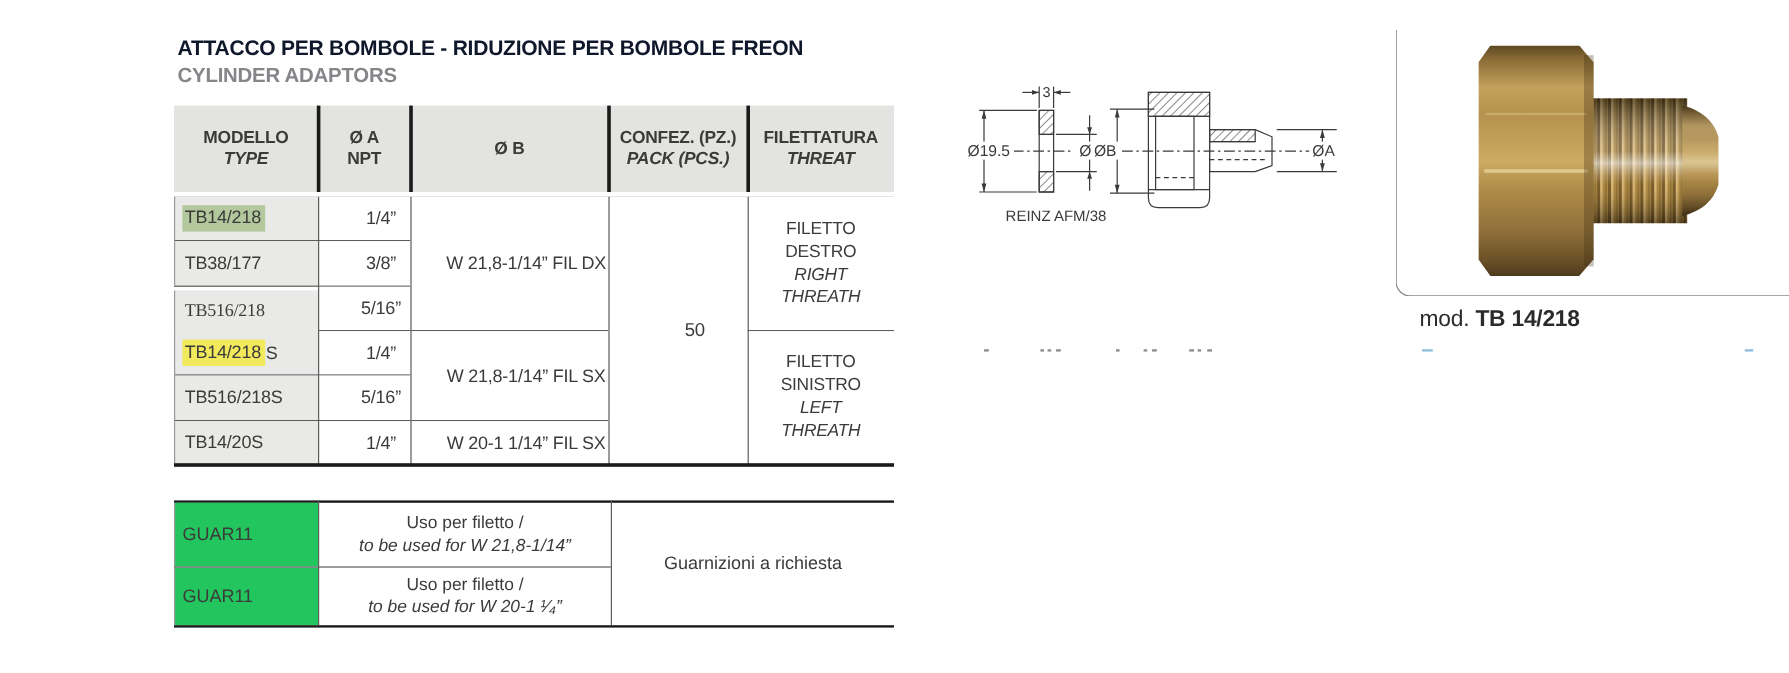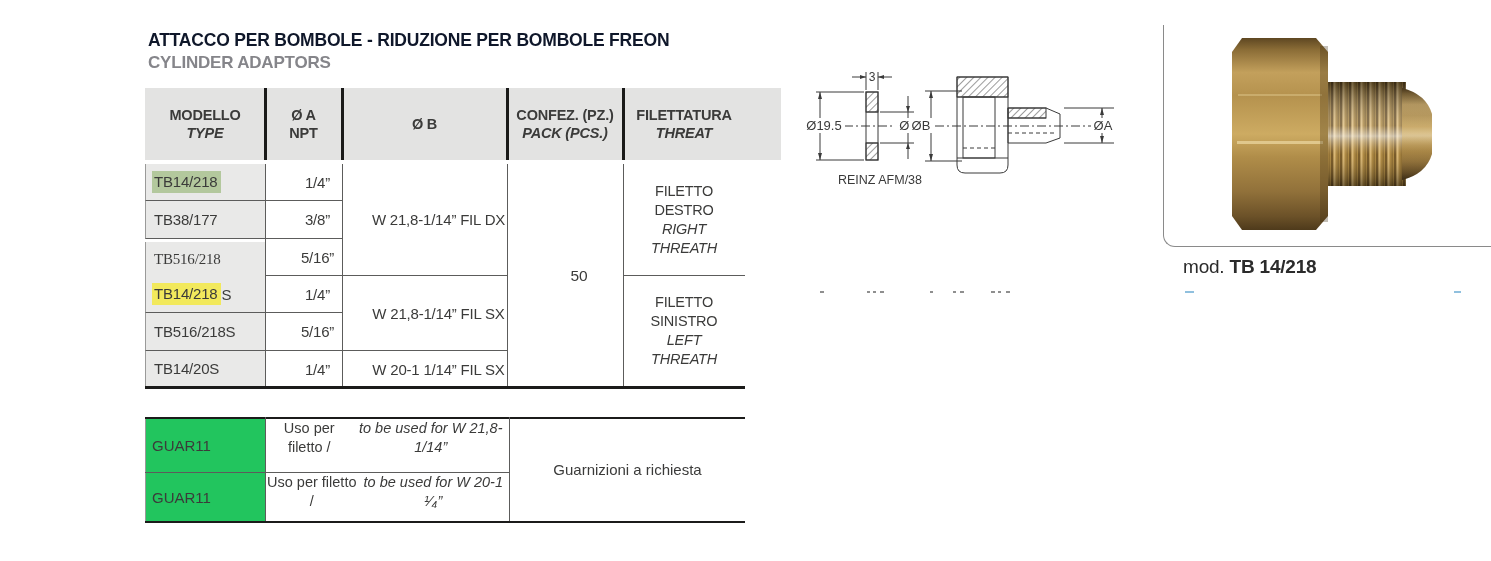--- a/index.html
+++ b/index.html
@@ -6,21 +6,21 @@
   .canvas{position:relative;width:1491px;height:561px;background:#ffffff;overflow:hidden;
           font-family:"Liberation Sans","DejaVu Sans",sans-serif;color:#3b3b3a;}
 
   
   .title-block{position:absolute;left:148px;top:30px;width:640px;}
   .title{font-size:17.5px;font-weight:700;letter-spacing:-0.2px;color:#0f172a;line-height:21px;}
   .subtitle{font-size:17px;font-weight:700;letter-spacing:-0.2px;color:#85858a;line-height:21px;margin-top:1px;}
 
   
   .main-table{position:absolute;left:145px;top:88px;width:600px;height:300px;}
-  .mt-header{position:absolute;left:0;top:0;width:600px;height:72px;background:#e3e3e2;padding-left:36px;}
+  .mt-header{position:absolute;left:0;top:0;width:600px;height:72px;background:#e3e3e2;}
   .hcell{position:absolute;top:0;height:72px;display:flex;flex-direction:column;justify-content:center;
          align-items:center;text-align:center;font-weight:700;font-size:14.5px;letter-spacing:-0.2px;color:#3b3b3a;line-height:18px;}
   .hdiv{position:absolute;top:0;width:2.5px;height:72px;background:#1a1a19;}
   .it{font-style:italic;}
   .mt-body-topline{position:absolute;left:0;top:76px;width:600px;height:1px;background:#5c5c5b;}
   .vdiv{position:absolute;top:76px;width:1px;height:224px;background:#5c5c5b;}
   .mt-bottom{position:absolute;left:0;top:298px;width:600px;height:2.5px;background:#1b1b1a;}
   .cell{position:absolute;box-sizing:border-box;display:flex;align-items:center;font-size:15px;color:#3b3b3a;letter-spacing:-0.2px;}
   .model{left:0;width:120px;justify-content:flex-start;padding-left:6px;background:#e9e9e8;
          border-bottom:1px solid #5c5c5b;border-left:1px solid #9a9a99;}
@@ -36,21 +36,21 @@
 
   
   .gasket-table{position:absolute;left:145px;top:417px;width:600px;height:106px;}
   .gt-top,.gt-bot{position:absolute;left:0;width:600px;height:2px;background:#1b1b1a;}
   .gt-top{top:0;} .gt-bot{top:104px;}
   .gt-v1{position:absolute;left:120px;top:0;width:1px;height:104px;background:#5c5c5b;}
   .gt-v2{position:absolute;left:364px;top:0;width:1px;height:104px;background:#5c5c5b;}
   .gt-h{position:absolute;left:0;top:55px;width:364px;height:1px;background:#5c5c5b;}
   .gcode{position:absolute;left:0;width:120px;background:#22c55e;box-sizing:border-box;border-left:1px solid #9a9a99;
          display:flex;align-items:center;padding-left:6px;font-size:15px;}
-  .guse{position:absolute;left:121px;width:243px;display:flex;justify-content:center;
+  .guse{position:absolute;left:121px;width:243px;display:flex;flex-direction:column;justify-content:center;
         text-align:center;font-size:14.5px;line-height:18.5px;}
   .gnote{position:absolute;left:365px;top:2px;width:235px;height:102px;display:flex;flex-direction:column;
          justify-content:center;text-align:center;font-size:15px;line-height:20px;}
 
   
   .drawing{position:absolute;left:780px;top:30px;}
   .drawing text{font-family:"Liberation Sans","DejaVu Sans",sans-serif;fill:#3a3a3a;}
 
   
   .photo-frame{position:absolute;left:1163px;top:25px;width:328px;height:222px;box-sizing:border-box;

